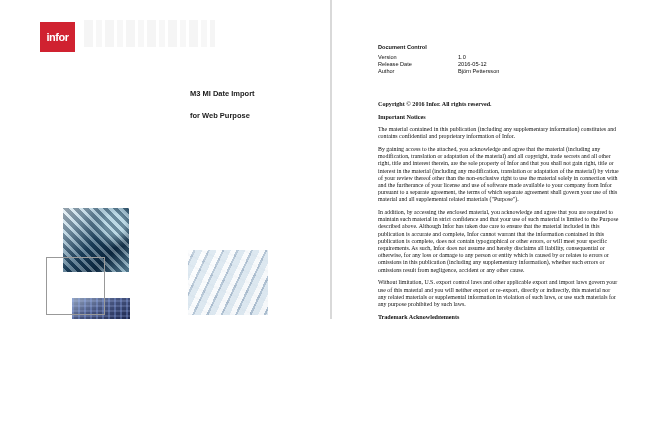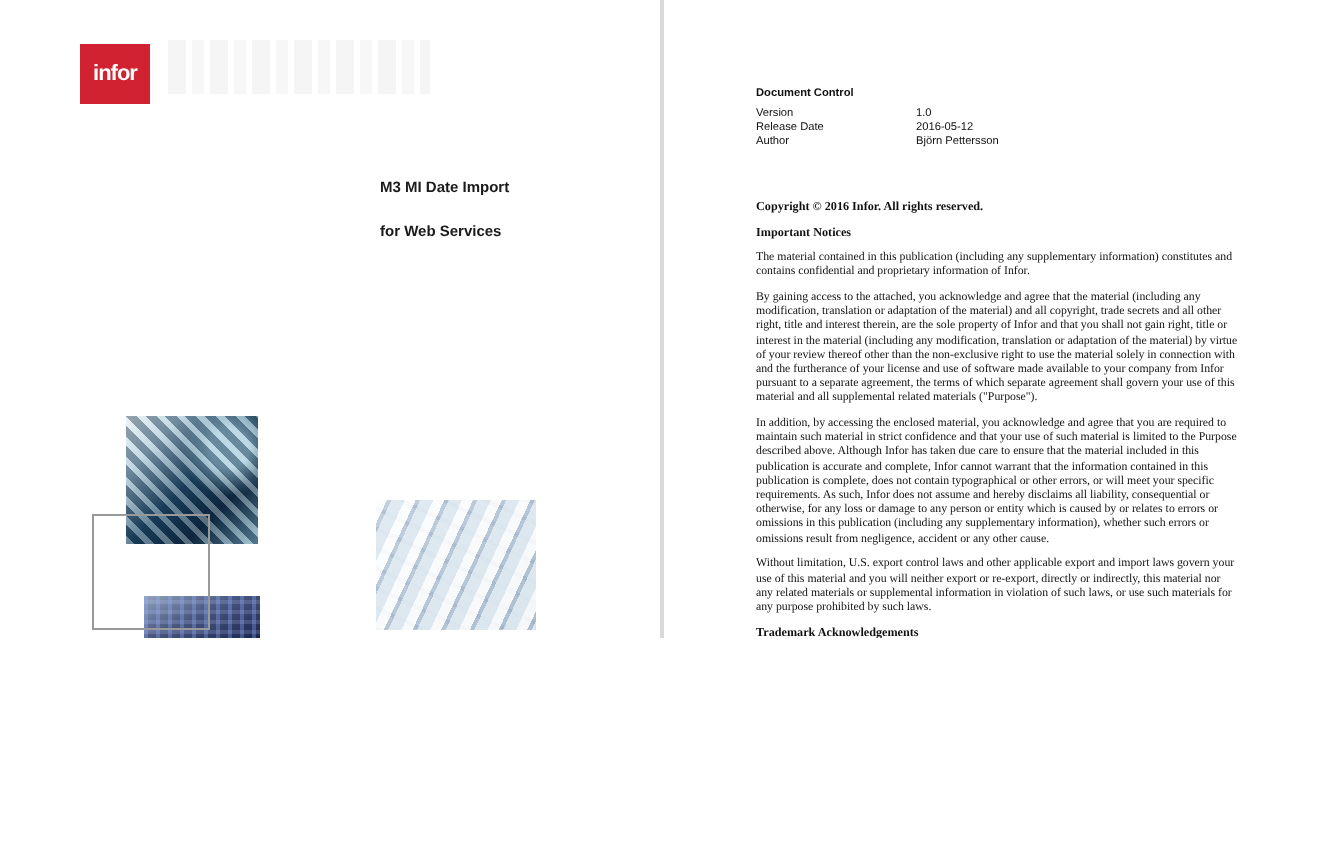--- a/index.html
+++ b/index.html
@@ -98,21 +98,21 @@
 <body>
 
 <div class="screen">
 
   <div class="page page-left">
     <div class="logo">infor</div>
     <div class="barcode"></div>
 
     <div class="cover-title">
       <div class="line1">M3 MI Date Import</div>
-      <div class="line2">for Web Services</div>
+      <div class="line2">for Web Purpose</div>
     </div>
 
     <div class="img img-screw"></div>
     <div class="rect rect-1"></div>
     <div class="img img-face"></div>
     <div class="img img-keyboard"></div>
     <div class="rect rect-2"></div>
   </div>
 
   <div class="page page-right">

